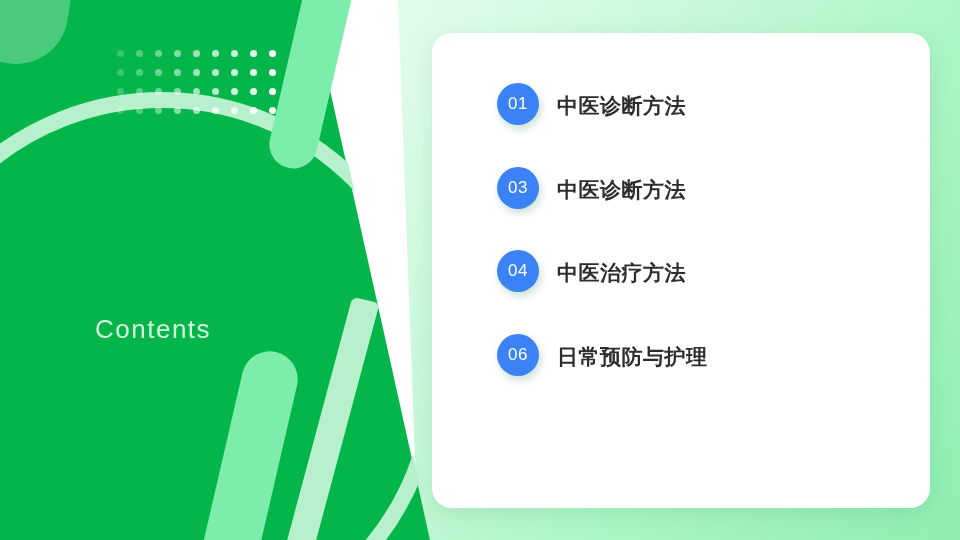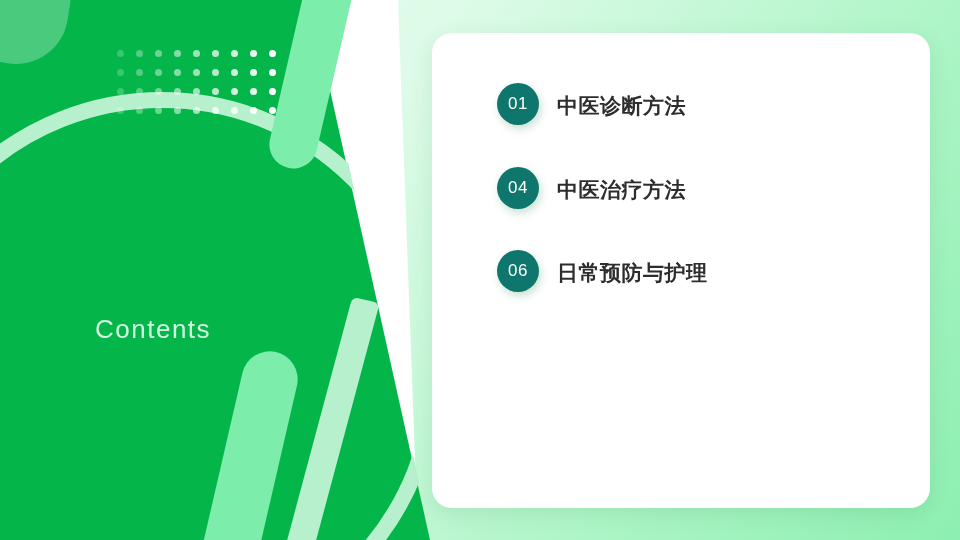--- a/index.html
+++ b/index.html
@@ -163,21 +163,21 @@
   .toc-item {
     position: relative;
     height: 83.5px;
     display: flex;
     align-items: flex-start;
   }
   .toc-badge {
     width: 42px;
     height: 42px;
     border-radius: 50%;
-    background: #0f766e;
+    background: #3b82f6;
     color: #ffffff;
     font-size: 17px;
     letter-spacing: 0.5px;
     display: flex;
     align-items: center;
     justify-content: center;
     flex: 0 0 auto;
     box-shadow: 2px 4px 9px rgba(0, 120, 55, 0.22);
   }
   .toc-label {
@@ -250,20 +250,24 @@
   <div class="title-en">Contents</div>
 
   <div class="content-card"></div>
 
   <div class="toc-list">
       <div class="toc-item">
         <div class="toc-badge">01</div>
         <div class="toc-label">中医诊断方法</div>
       </div>
       <div class="toc-item">
+        <div class="toc-badge">03</div>
+        <div class="toc-label">中医诊断方法</div>
+      </div>
+      <div class="toc-item">
         <div class="toc-badge">04</div>
         <div class="toc-label">中医治疗方法</div>
       </div>
       <div class="toc-item">
         <div class="toc-badge">06</div>
         <div class="toc-label">日常预防与护理</div>
       </div>
     </div>
 
 </div>

